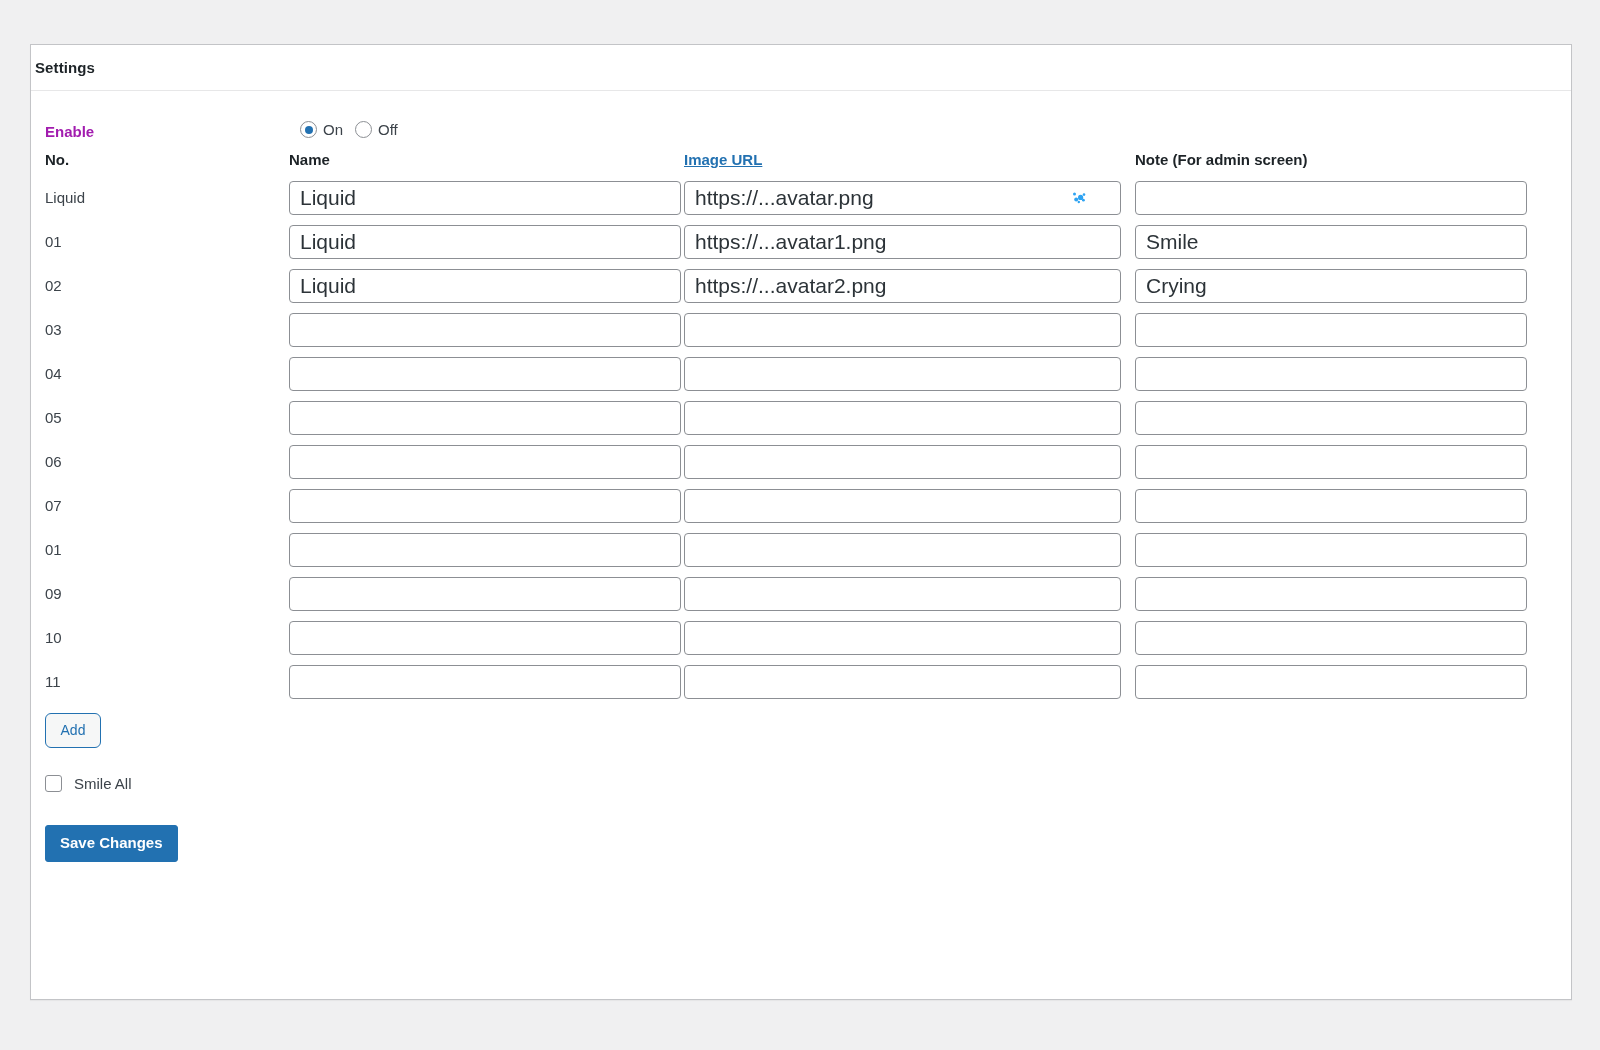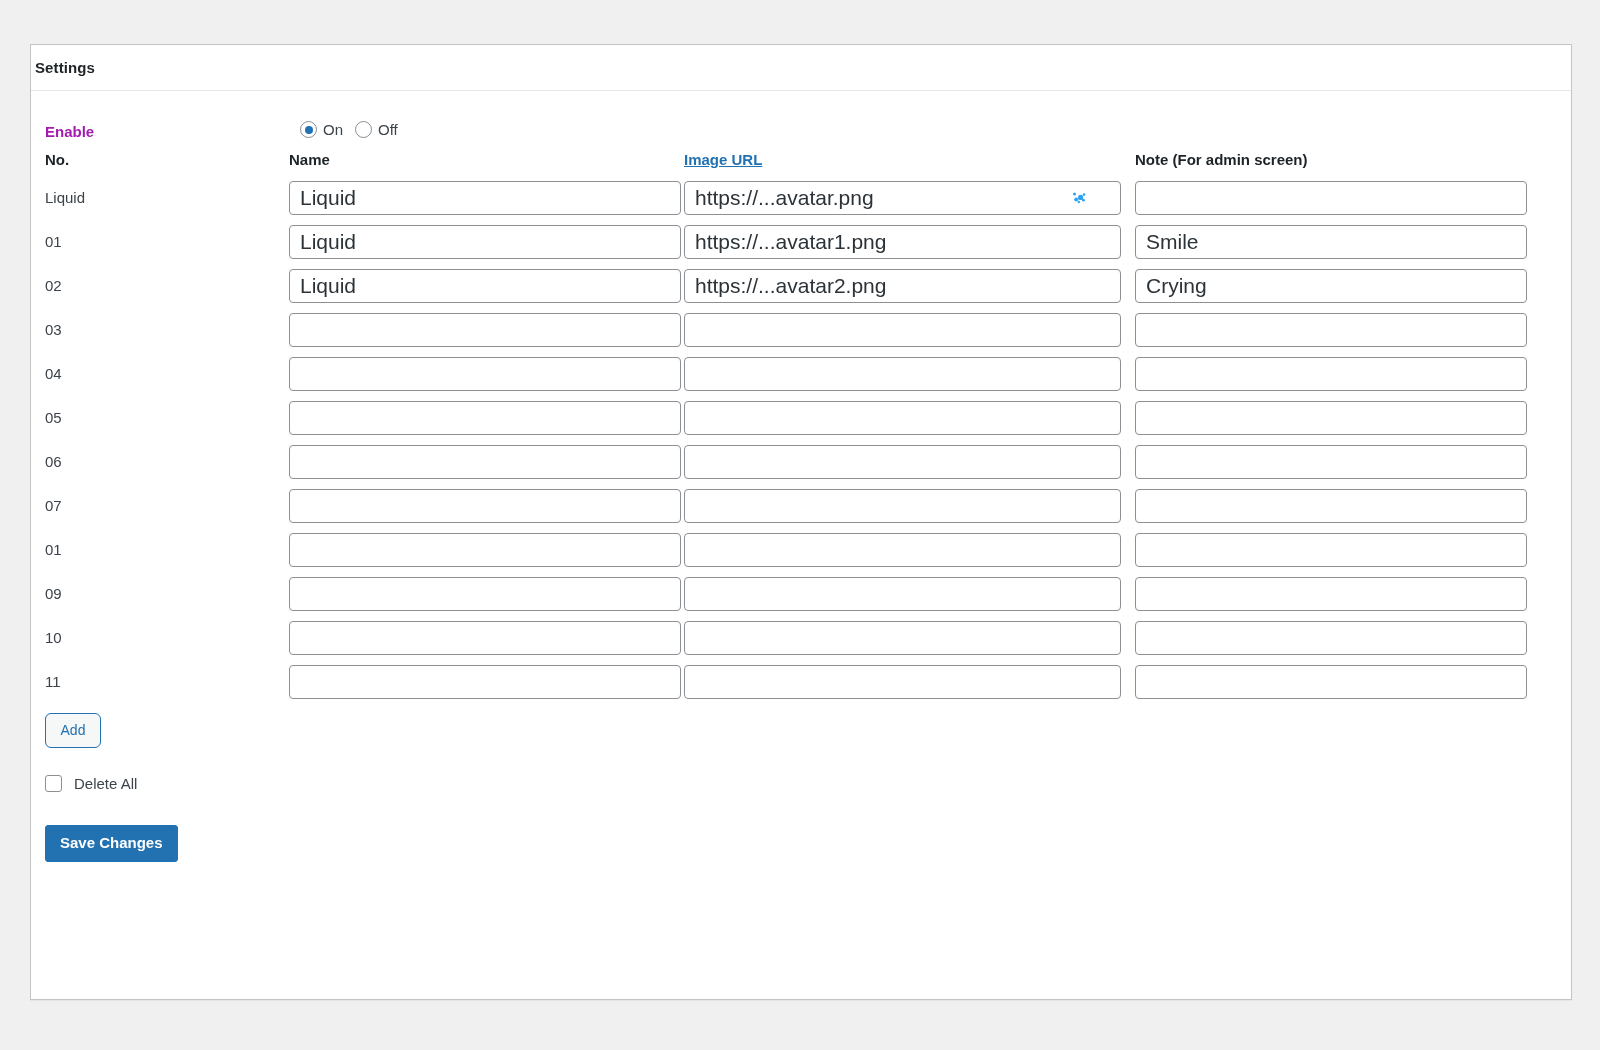--- a/index.html
+++ b/index.html
@@ -374,21 +374,21 @@
             </div>
           </div>
       </div>
 
       <div class="add-wrap">
         <button class="btn-add" type="button">Add</button>
       </div>
 
       <div class="delete-all">
         <span class="checkbox"></span>
-        <span class="delete-all-label">Delete All</span>
+        <span class="delete-all-label">Smile All</span>
       </div>
 
       <div class="save-wrap">
         <button class="btn-save" type="button">Save Changes</button>
       </div>
 
     </div>
   </div>
 </div>
 

